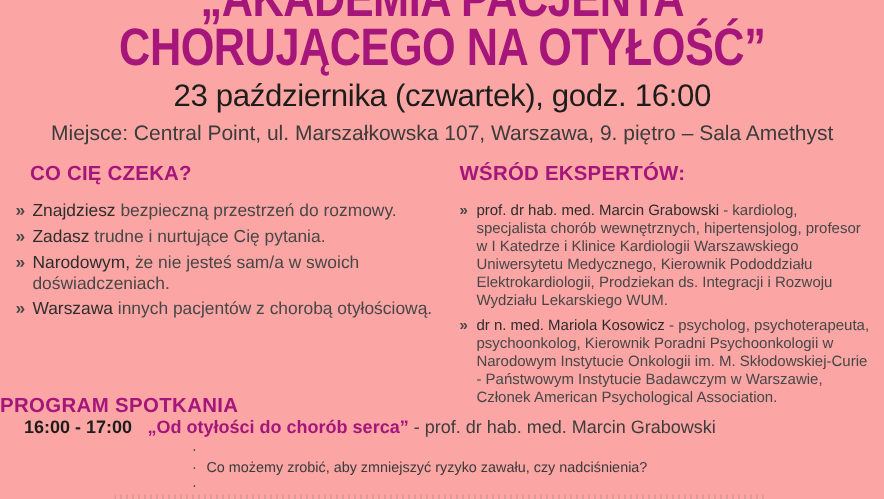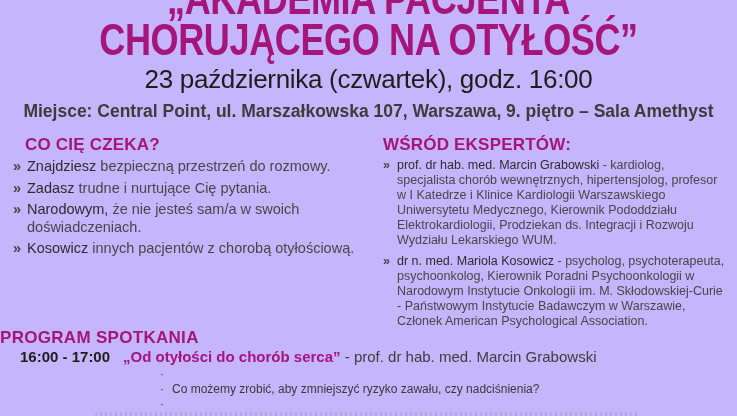--- a/index.html
+++ b/index.html
@@ -5,49 +5,49 @@
   :root{
     --accent:#A5157A;
     --heading-dark:#1d1d1b;
     --body:#474747;
     --body-strong:#2d2d2d;
     --muted:#3c3c3b;
   }
   *{box-sizing:border-box;}
   html,body{margin:0;padding:0;background:#ffffff;}
   .poster{
-    position:relative;width:737px;height:416px;background:#c4b5fd;
+    position:relative;width:737px;height:416px;background:#fca5a5;
     overflow:hidden;font-family:"Liberation Sans",sans-serif;
   }
   
   .title{
     position:absolute;left:0;width:737px;text-align:center;
     font-weight:800;color:var(--accent);white-space:nowrap;
     transform:scaleX(0.82);transform-origin:50% 0;
     font-size:44px;line-height:50px;letter-spacing:-0.5px;
   }
   .title-line1{top:-26px;}
   .title-line2{top:15px;}
   
   .date-line{
     position:absolute;left:0;top:64px;width:737px;text-align:center;
     font-size:26px;line-height:30px;font-weight:400;color:var(--heading-dark);
     letter-spacing:-0.3px;
   }
   .location-line{
     position:absolute;left:0;top:100px;width:737px;text-align:center;
-    font-size:17.5px;line-height:22px;font-weight:700;color:var(--muted);
+    font-size:17.5px;line-height:22px;font-weight:400;color:var(--muted);
   }
   
   .col{position:absolute;top:135px;}
   .col-left{left:13px;width:356px;}
   .col-right{left:383px;width:342px;}
   .col-heading{
     font-size:17px;line-height:20px;font-weight:800;color:var(--accent);
-    letter-spacing:0.2px;margin-bottom:3px;
+    letter-spacing:0.2px;margin-bottom:13px;
   }
   .col-left .col-heading{padding-left:12px;}
   .list-item{display:flex;align-items:flex-start;}
   .col-left .list-item{
     font-size:14.5px;line-height:17.5px;color:var(--body);margin-bottom:4px;
   }
   .col-right .list-item{
     font-size:12.5px;line-height:15px;color:var(--body);margin-bottom:6px;
   }
   .marker{flex:0 0 14px;font-weight:700;color:var(--body);}
@@ -104,21 +104,21 @@
     <div class="list-item">
       <span class="marker">»</span>
       <span><b>Zadasz</b> <span>trudne i nurtujące Cię pytania.</span></span>
     </div>
     <div class="list-item">
       <span class="marker">»</span>
       <span><b>Narodowym,</b> <span>że nie jesteś sam/a w swoich doświadczeniach.</span></span>
     </div>
     <div class="list-item">
       <span class="marker">»</span>
-      <span><b>Kosowicz</b> <span>innych pacjentów z chorobą otyłościową.</span></span>
+      <span><b>Warszawa</b> <span>innych pacjentów z chorobą otyłościową.</span></span>
     </div>
   </div>
 
   <div class="col col-right">
     <div class="col-heading">WŚRÓD EKSPERTÓW:</div>
 
     <div class="list-item">
       <span class="marker">»</span>
       <span><b>prof. dr hab. med. Marcin Grabowski</b> <span>- kardiolog, specjalista chorób wewnętrznych, hipertensjolog, profesor w I Katedrze i Klinice Kardiologii Warszawskiego Uniwersytetu Medycznego, Kierownik Pododdziału Elektrokardiologii, Prodziekan ds. Integracji i Rozwoju Wydziału Lekarskiego WUM.</span></span>
     </div>

